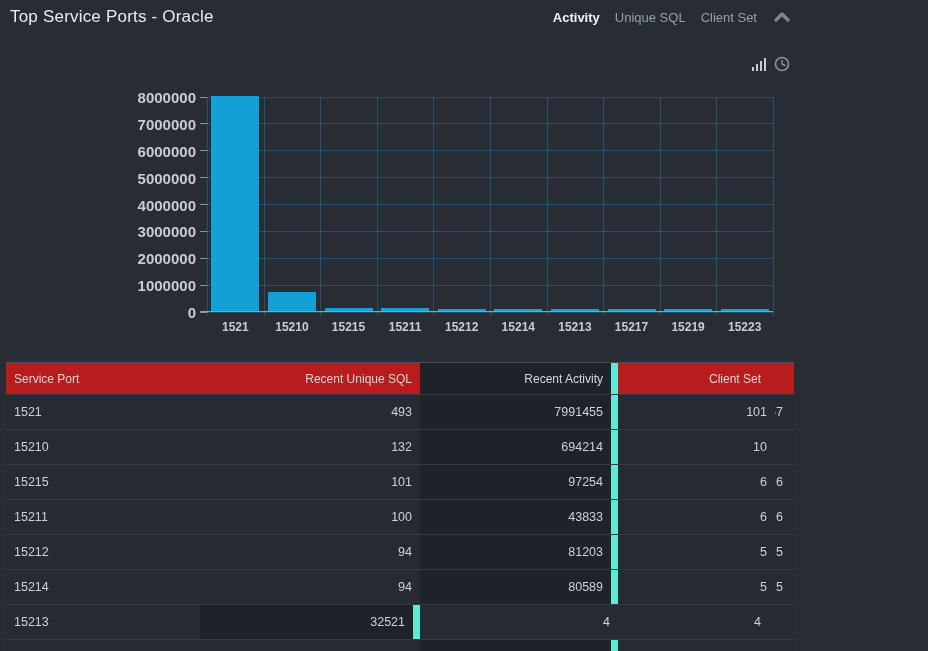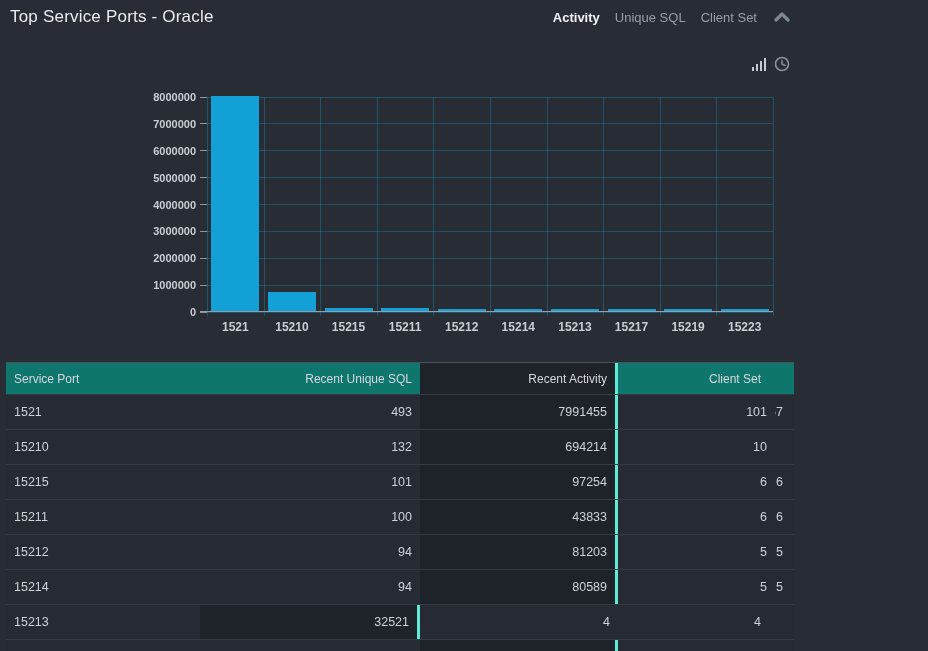--- a/index.html
+++ b/index.html
@@ -30,46 +30,46 @@
   
   .chart-plot{
     position:absolute;left:207px;top:97px;width:566px;height:215px;
   }
   .gridline-h{position:absolute;left:0;width:100%;height:1px;background:rgba(28,168,221,0.30);}
   .gridline-v{position:absolute;top:0;width:1px;height:calc(100% + 4px);background:rgba(28,168,221,0.30);}
   .axis-baseline{position:absolute;left:-7px;right:0;bottom:0;height:1px;background:#969da5;z-index:3;}
   .y-tick{position:absolute;left:-7px;width:7px;height:1px;background:#8e959d;z-index:2;}
   .y-label{
     position:absolute;right:calc(100% + 11px);width:90px;text-align:right;
-    color:#c9cdd3;font-size:11px;font-weight:700;transform:translateY(-50%);
+    color:#c9cdd3;font-size:15px;font-weight:700;transform:translateY(-50%);
   }
   .bar{position:absolute;bottom:1px;z-index:2;}
   .x-label{
     position:absolute;top:calc(100% + 8px);width:80px;text-align:center;
     color:#c9cdd3;font-size:12px;font-weight:700;
   }
   
   .table{
     position:absolute;top:362px;left:6px;right:6px;bottom:-40px;
     background:#262b33;border-top:1px solid #4a5058;
   }
   .trow{
     display:grid;grid-template-columns:194px 220px 198px 157px minmax(0,1fr);
     height:34px;border-bottom:1px solid #363b43;
   }
-  .trow.thead{height:31px;background:#0f766e;}
+  .trow.thead{height:31px;background:#b91c1c;}
   .tcell{
     display:flex;align-items:center;box-sizing:border-box;
     color:#ced2d7;font-size:12.5px;padding:0 8px;white-space:nowrap;overflow:hidden;
   }
   .trow.thead .tcell{color:#d5d8dc;font-size:12px;}
   .tcell.r{justify-content:flex-end;}
   .tcell.c0{padding-left:8px;}
   .tcell.c4{padding-right:14px;}
-  .tcell.hl{background:#1e232a;border-right:3px solid #5eead4;}
+  .tcell.hl{background:#1e232a;border-right:7px solid #5eead4;}
 </style>
 </head>
 <body>
 
 <div id="app">
 
   <div class="titlebar">
     <div class="page-title">Top Service Ports - Oracle</div>
     <div class="tabs">
       <span class="tab active">Activity</span>

